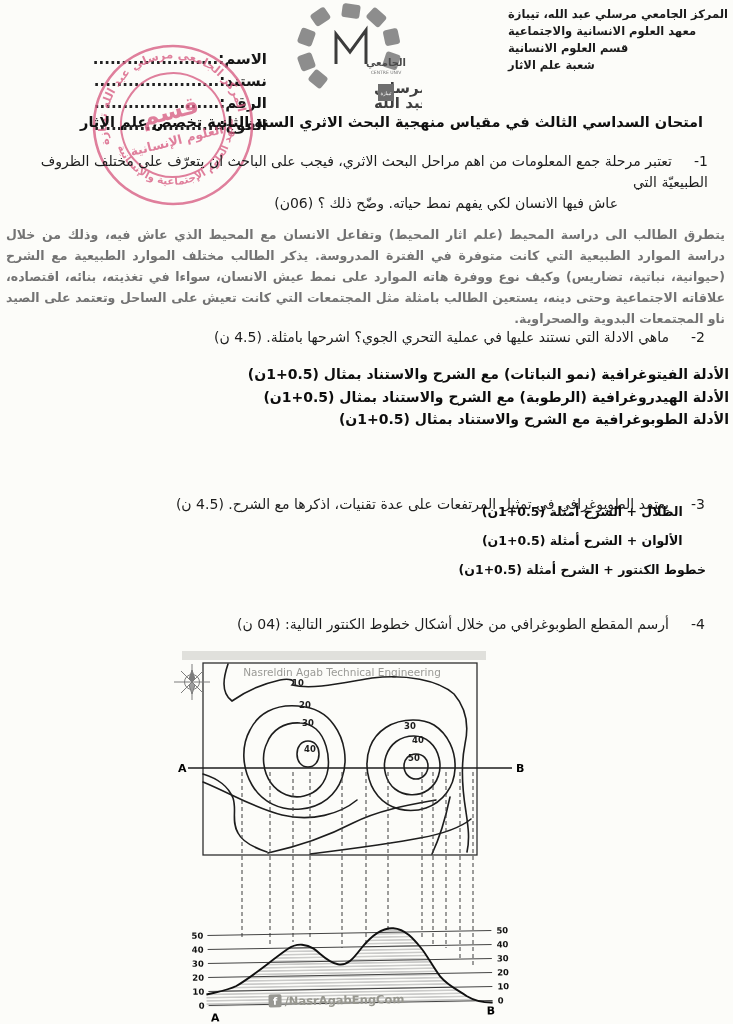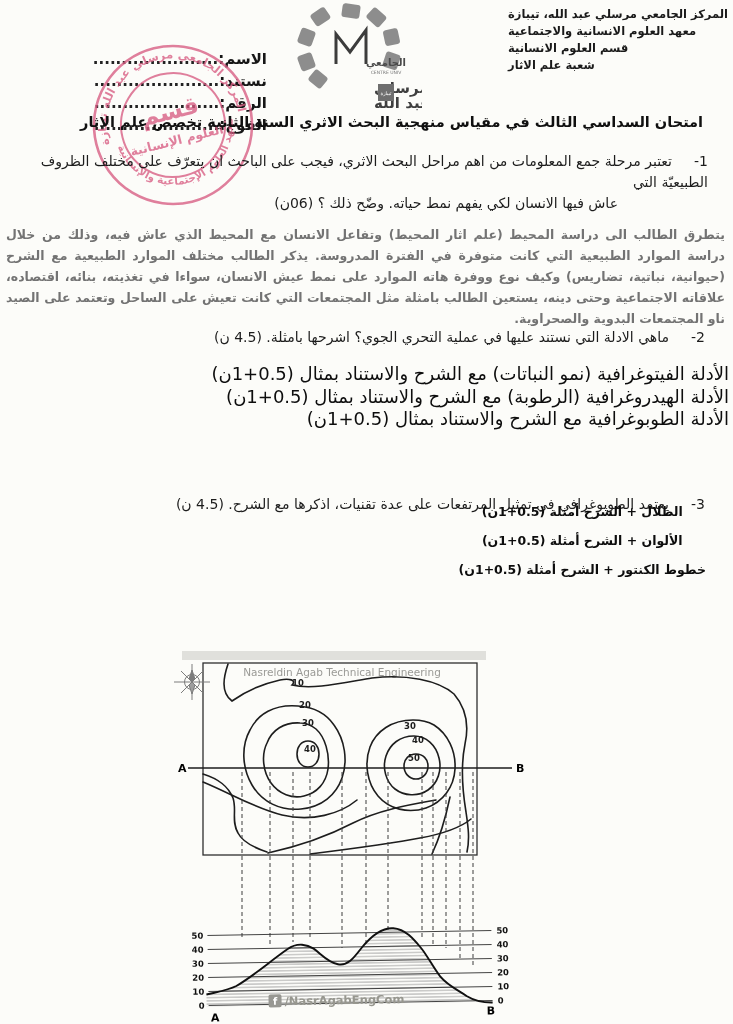--- a/index.html
+++ b/index.html
@@ -23,22 +23,22 @@
   
   .title{top:114px;right:30px;width:673px;direction:rtl;
          font-size:14.5px;font-weight:bold;color:#101010;white-space:nowrap;}
   .qline{direction:rtl;text-align:right;font-size:14px;line-height:21px;color:#1c1c1c;}
   .q-gap{display:inline-block;width:22px;}
   .q1{top:151px;right:25px;width:700px;}
   .q1 .l2{padding-right:90px;}
   .boldpara{top:224px;right:8px;left:6px;direction:rtl;text-align:justify;
             font-size:12.5px;font-weight:bold;line-height:21px;color:#737373;}
   .q2{top:327px;right:28px;width:690px;}
-  .ans2{top:363px;right:4px;direction:rtl;text-align:right;font-weight:normal;
-        font-size:18px;line-height:22.5px;color:#0d0d0d;}
+  .ans2{top:363px;right:4px;direction:rtl;text-align:right;font-weight:bold;
+        font-size:14px;line-height:22.5px;color:#0d0d0d;}
   .q3{top:462px;right:28px;width:690px;margin-top:32px;}
   .ans3{top:497px;right:27px;direction:rtl;text-align:center;font-weight:bold;
         font-size:12.5px;line-height:29px;color:#0d0d0d;}
   .q4{top:614px;right:28px;width:690px;}
   .figure{left:170px;top:648px;}
   svg text{font-family:"DejaVu Sans",sans-serif;}
 </style>
 </head>
 <body>
 
@@ -129,20 +129,23 @@
 
   <div class="abs qline q3">
     <span>3-</span><span class="q-gap"></span><span>يعتمد الطوبوغرافي في تمثيل المرتفعات على عدة تقنيات، اذكرها مع الشرح. (4.5 ن)</span>
   </div>
   <div class="abs ans3">
     <div>الظلال + الشرح أمثلة (0.5+1ن)</div>
     <div>الألوان + الشرح أمثلة (0.5+1ن)</div>
     <div>خطوط الكنتور + الشرح أمثلة (0.5+1ن)</div>
   </div>
 
+  <div class="abs qline q4">
+    <span>4-</span><span class="q-gap"></span><span>أرسم المقطع الطوبوغرافي من خلال أشكال خطوط الكنتور التالية: (04 ن)</span>
+  </div>
 
   <svg class="abs figure" width="360" height="374" viewBox="0 0 360 374">
     <defs>
       <pattern id="hatch" width="5" height="3.2" patternUnits="userSpaceOnUse">
         <line x1="0" y1="1.6" x2="5" y2="1.6" stroke="#8f8f8f" stroke-width="0.8"></line>
       </pattern>
     </defs>
 
     <rect x="12" y="3" width="304" height="9" fill="#c9c9c4" opacity="0.55"></rect>
 

